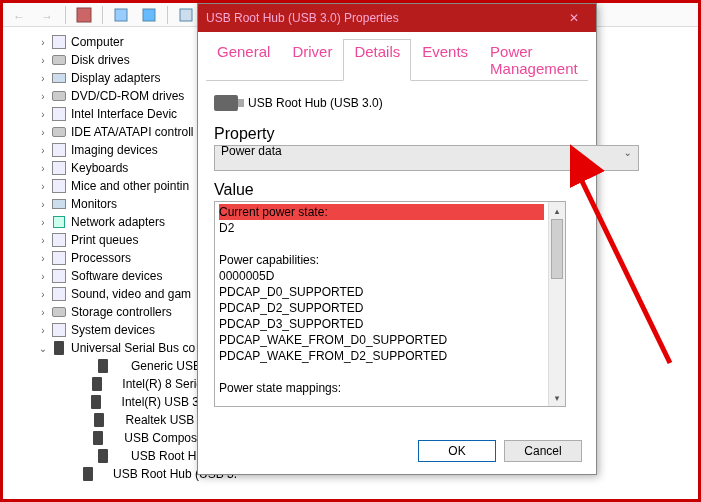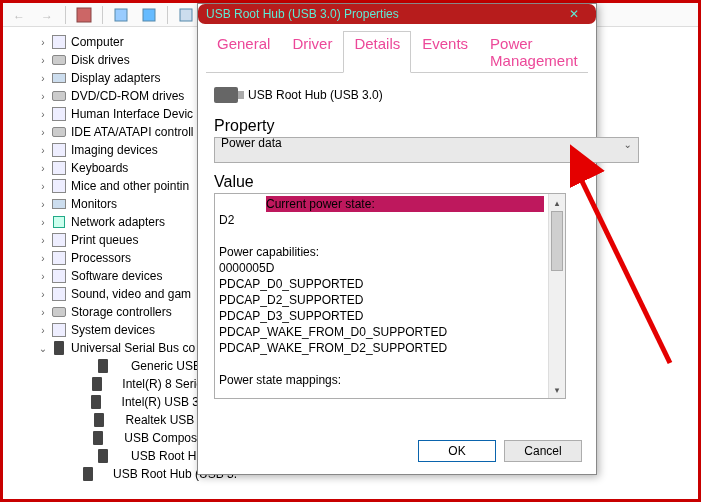--- a/index.html
+++ b/index.html
@@ -17,38 +17,38 @@
   .tree-pane { position: absolute; top: 28px; left: 4px; width: 230px; bottom: 4px; overflow: hidden; }
   .tree { list-style: none; margin: 0; padding: 2px 0 0 0; }
   .tree li { display: flex; align-items: center; height: 18px; padding-left: 6px; white-space: nowrap; }
   .tree li .tw { width: 12px; text-align: center; color: #666; font-size: 10px; margin-right: 2px; }
   .tree li .ic { width: 16px; height: 16px; margin-right: 4px; display:inline-flex; align-items:center; justify-content:center; }
   .tree li.sub1 { padding-left: 30px; }
   .tree li.sub2 { padding-left: 58px; gap: 16px; }
 
   
   .dialog { position: absolute; left: 194px; top: 0; width: 400px; height: 472px; background: #fff; border: 1px solid #888; box-shadow: 2px 2px 8px rgba(0,0,0,.3); }
-  .titlebar { height: 20px; background: #b71c1c; color: #5eead4; display: flex; align-items: center; padding: 0 0 0 8px; border-radius: 7px; }
+  .titlebar { height: 28px; background: #b71c1c; color: #f9a8d4; display: flex; align-items: center; padding: 0 0 0 8px; }
   .titlebar .title { flex: 1; font-size: 12px; }
   .titlebar .x { width: 44px; height: 28px; display:flex; align-items:center; justify-content:center; font-size: 14px; }
 
   .tabs { display: flex; margin: 6px 8px 0 8px; border-bottom: 1px solid #ccc; }
   .tab { padding: 3px 10px 4px 10px; font-size: 15px; color: #ec4899; border: 1px solid transparent; border-bottom: none; margin-right: 0px; position: relative; top: 1px; }
   .tab.active { background: #fff; border-color: #ccc; border-bottom: 1px solid #fff; }
 
   .body { padding: 10px 16px; }
   .dev-head { display: flex; align-items: center; gap: 10px; margin: 4px 0 14px 0; }
   .grp-label { font-size: 16px; margin-bottom: 2px; }
   .select { display:flex; align-items:flex-end; justify-content:space-between; width: 425px; height: 21px; border:1px solid #adadad; background: #e9e9e9; padding: 12px 6px; }
   .select .chev { font-size: 10px; color:#555; }
 
   .value-box { width: 352px; height: 206px; border:1px solid #adadad; background:#fff; position: relative; margin-top:2px; display:flex; }
   .value-inner { flex:1; padding: 2px 4px; overflow:hidden; }
   .value-inner div { height: 16px; line-height:16px; white-space: nowrap; }
-  .value-inner div.hl { background: #be185d; margin-left: 47px; }
+  .value-inner div.hl { background: #ef4444; }
   .sb { width: 17px; background: #f0f0f0; border-left:1px solid #ddd; display:flex; flex-direction:column; }
   .sb .arr { height:17px; display:flex; align-items:center; justify-content:center; font-size:9px; color:#555; }
   .sb .track { flex:1; position:relative; }
   .sb .thumb { position:absolute; top:0; left:2px; right:2px; height:60px; background:#cfcfcf; border:1px solid #aaa; }
 
   .dlg-buttons { position:absolute; right:14px; bottom:12px; display:flex; gap:8px; }
   .btn { width: 78px; height: 22px; border:1px solid #adadad; background:#e9e9e9; display:flex; align-items:center; justify-content:center; }
   .btn.primary { border-color: #0a64ad; background:#fff;text-align:center; }
 
   
@@ -128,21 +128,21 @@
           <span class="ic">
             <span class="ico-disk"></span>
           </span>
           <span>DVD/CD-ROM drives</span>
         </li>
         <li class="sub1">
           <span class="tw">›</span>
           <span class="ic">
             <span class="ico-sq"></span>
           </span>
-          <span>Human Interface Devic</span>
+          <span>Intel Interface Devic</span>
         </li>
         <li class="sub1">
           <span class="tw">›</span>
           <span class="ic">
             <span class="ico-disk"></span>
           </span>
           <span>IDE ATA/ATAPI controll</span>
         </li>
         <li class="sub1">
           <span class="tw">›</span>

